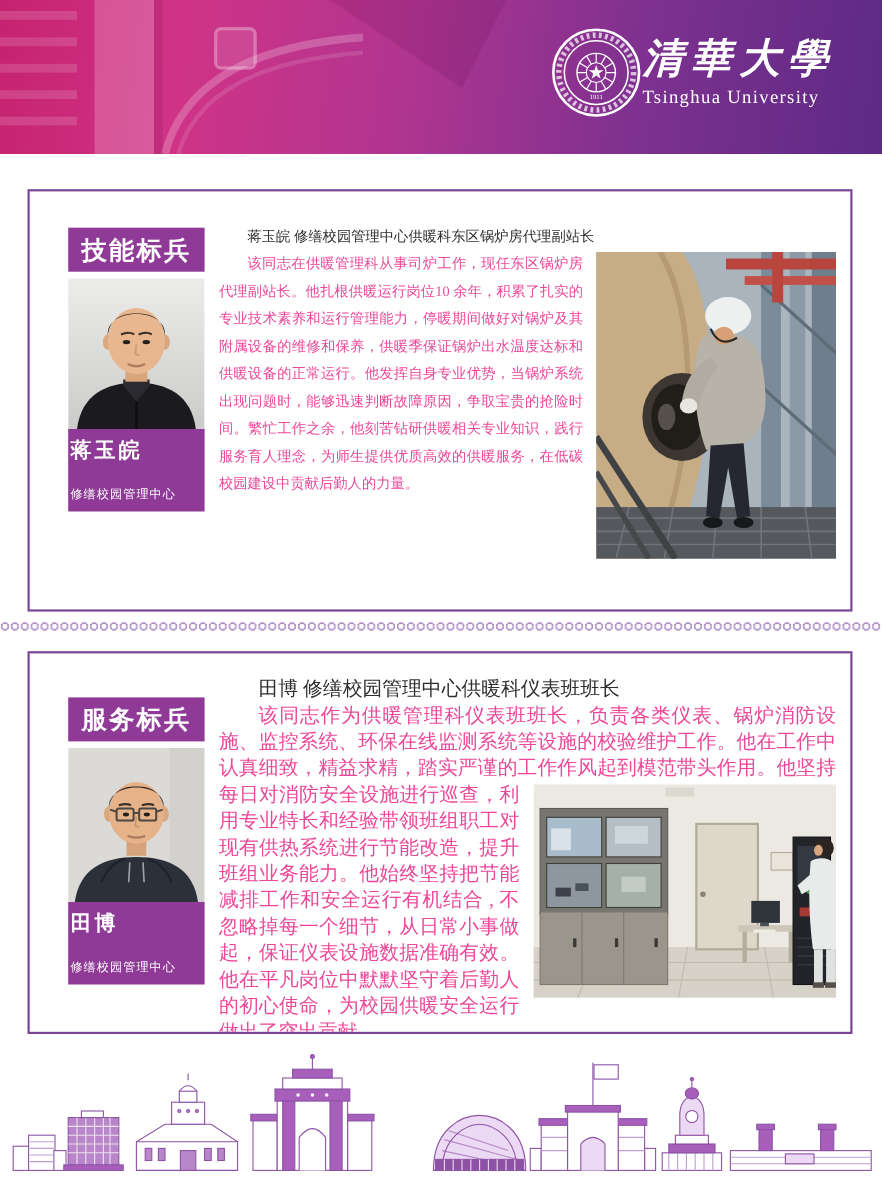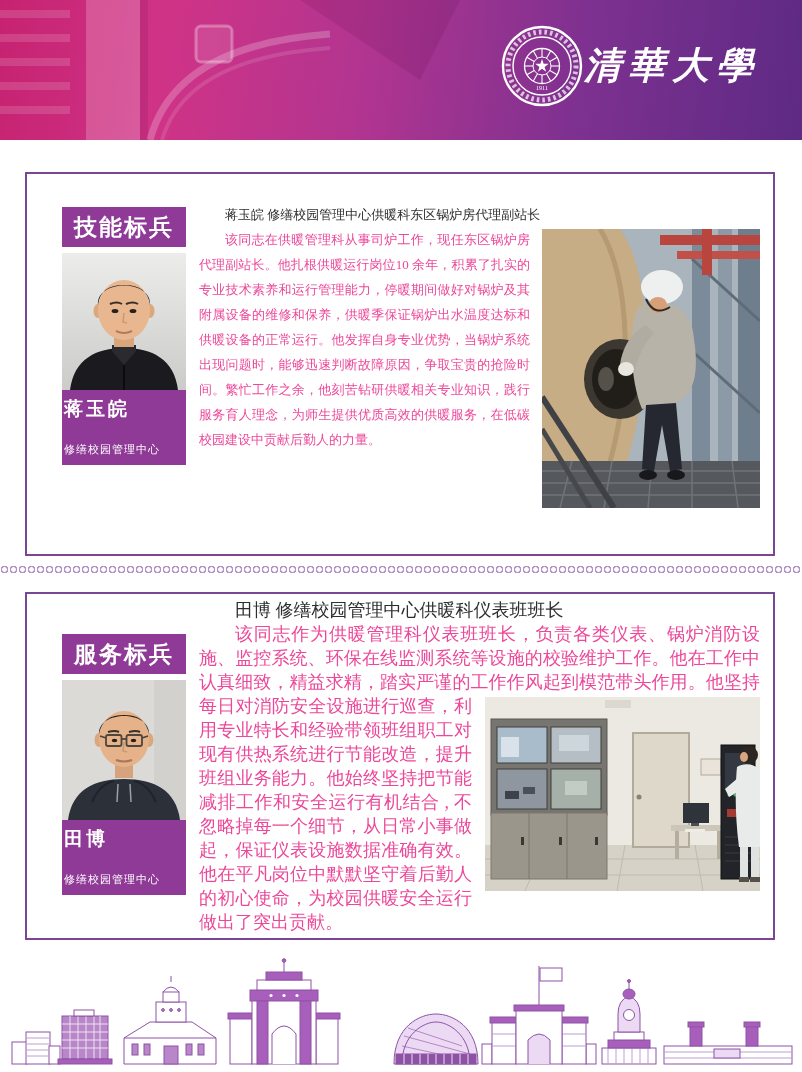--- a/index.html
+++ b/index.html
@@ -26,21 +26,21 @@
   .card2 .side{top:40px}
   .badge{height:40px;background:#8e3a96;color:#fff;display:flex;align-items:center;justify-content:center;
          font-family:"Liberation Sans","DejaVu Sans",sans-serif;font-weight:bold;font-size:23px;letter-spacing:2px;}
   .portrait{display:block;margin-top:6px;width:124px;}
   .plate{background:#8e3a96;color:#fff;text-align:left;padding:6px 2px 8px;
          font-family:"Liberation Sans","DejaVu Sans",sans-serif;}
   .plate-name{font-size:19px;font-weight:bold;letter-spacing:3px;}
   .plate-org{font-size:11px;letter-spacing:1px;margin-top:20px;}
   .textcol{margin-left:172px;margin-right:13px;}
   .card1 .textcol{padding-top:28px;}
-  .card2 .textcol{padding-top:4px;font-family:Liberation Serif, serif;}
+  .card2 .textcol{padding-top:20px;font-family:Liberation Serif, serif;}
   .ptitle{margin:0;text-indent:2em;color:#2e2e2e;}
   .pbody{margin:0;text-indent:2em;text-align:justify;color:#ec4899;}
   .card1 .ptitle,.card1 .pbody{font-size:13px;line-height:25px;}
   .card2 .ptitle,.card2 .pbody{font-size:18px;line-height:24px;}
   .float1{float:right;width:218px;height:279px;margin:2px 0 6px 12px;}
   .float2{float:right;width:275px;height:194px;margin:3px 0 6px 13px;}
   .float1 svg,.float2 svg{display:block;width:100%;height:100%;}
 
   
   .chain{position:absolute;left:0;top:564px;width:802px;height:11px;
@@ -91,20 +91,21 @@
           <line x1="37.5" y1="34.2" x2="33.2" y2="26.8"></line>
             <line x1="42" y1="33" x2="42" y2="24.5"></line>
           <line x1="46.5" y1="34.2" x2="50.8" y2="26.8"></line>
             <line x1="49.8" y1="37.5" x2="57.2" y2="33.2"></line>
         </g>
         <polygon fill="#fff" points="42,35 43.6,39.8 48.7,39.8 44.6,42.9 46.1,47.7 42,44.7 37.9,47.7 39.4,42.9 35.3,39.8 40.4,39.8"></polygon>
         <text x="42" y="66" font-size="6" fill="#fff" text-anchor="middle">1911</text>
       </svg>
       <div class="wordmark">
         <div class="cn">清華大學</div>
+        <div class="en">Tsinghua University</div>
       </div>
     </div>
   </div>
 
   <div class="card card1">
     <div class="side">
       <div class="badge">技能标兵</div>
       <svg class="portrait" viewBox="0 0 124 137">
         <defs>
           <linearGradient id="pg1" x1="0" y1="0" x2="0" y2="1">

